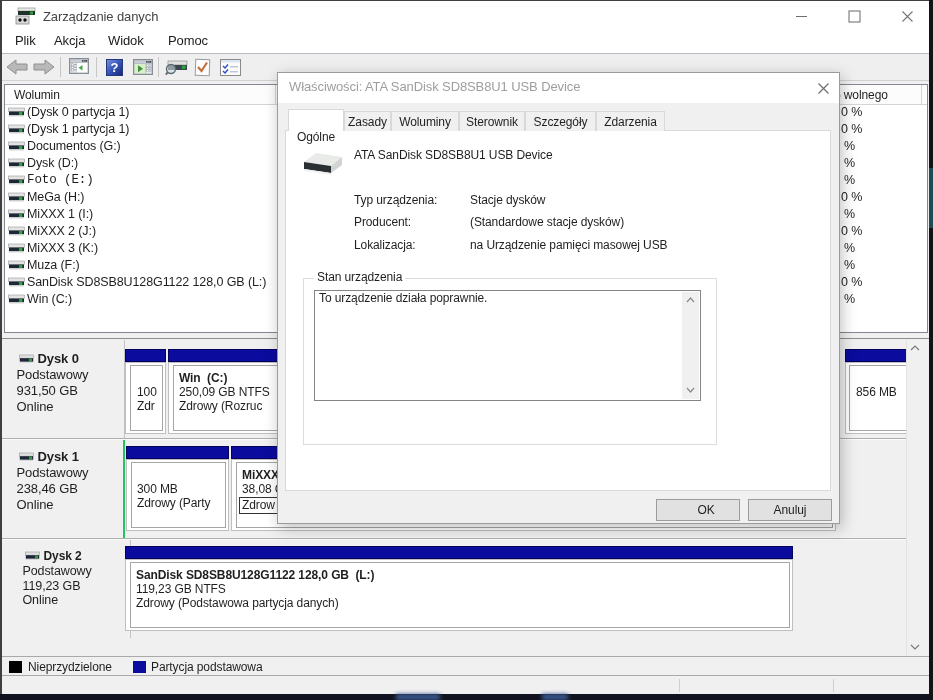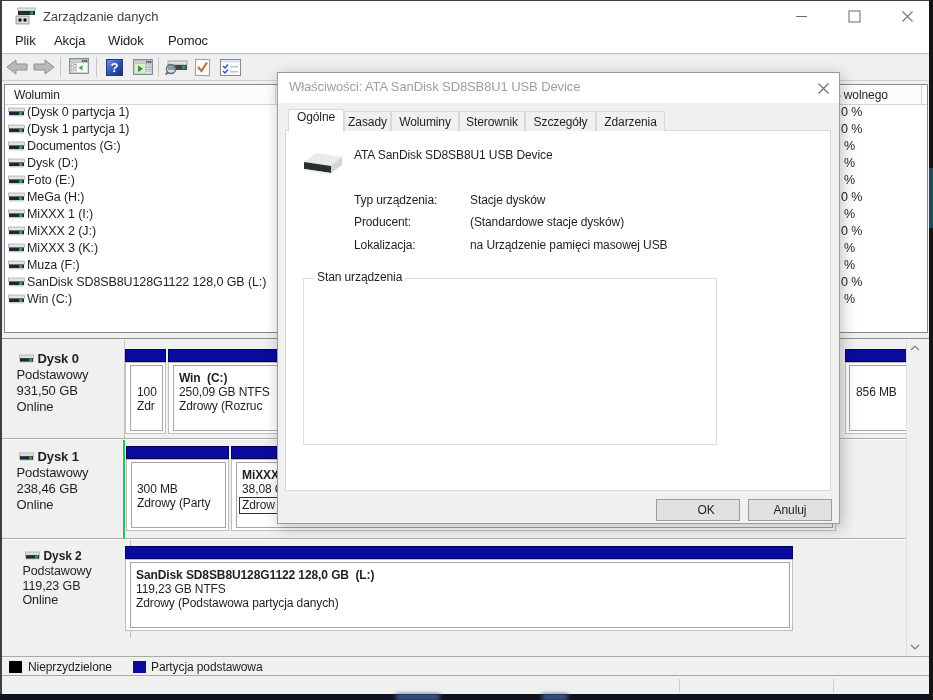--- a/index.html
+++ b/index.html
@@ -176,21 +176,21 @@
     <div class="abs t12" style="left:22px;top:1px;font-size:12.5px;">Dysk (D:)</div>
     <div class="abs t12" style="left:839px;top:1px;font-size:12.5px;">%</div>
   </div>
   <div class="abs" style="left:0;top:87.0px;width:100%;height:17px;">
     <svg class="abs" style="left:3px;top:3px;" width="17" height="11" viewBox="0 0 17 11">
       <rect x="0.5" y="1" width="16" height="3.5" fill="#e3e3e3" stroke="#9a9a9a" stroke-width="0.6"></rect>
       <rect x="1" y="4.5" width="15" height="3.8" fill="#1d2738"></rect>
       <rect x="11" y="5" width="3.4" height="3" fill="#2f9e3f"></rect>
       <rect x="1" y="8.3" width="15" height="1.2" fill="#d5d5d5"></rect>
     </svg>
-    <div class="abs t12" style="left:22px;top:1px;font-size:12.5px;">Foto (E:)</div>
+    <div class="abs t12" style="left:22px;top:1px;font-size:12.5px;font-family:Liberation Mono, monospace;">Foto (E:)</div>
     <div class="abs t12" style="left:839px;top:1px;font-size:12.5px;">%</div>
   </div>
   <div class="abs" style="left:0;top:104.0px;width:100%;height:17px;">
     <svg class="abs" style="left:3px;top:3px;" width="17" height="11" viewBox="0 0 17 11">
       <rect x="0.5" y="1" width="16" height="3.5" fill="#e3e3e3" stroke="#9a9a9a" stroke-width="0.6"></rect>
       <rect x="1" y="4.5" width="15" height="3.8" fill="#1d2738"></rect>
       <rect x="11" y="5" width="3.4" height="3" fill="#2f9e3f"></rect>
       <rect x="1" y="8.3" width="15" height="1.2" fill="#d5d5d5"></rect>
     </svg>
     <div class="abs t12" style="left:22px;top:1px;font-size:12.5px;">MeGa (H:)</div>
@@ -403,21 +403,21 @@
 
 <div class="abs" id="dialog" style="left:277px;top:72px;width:563px;height:452px;background:#f0f0f0;border:1px solid #9b9b9b;box-sizing:border-box;box-shadow:2px 4px 14px rgba(0,0,0,0.25);">
 
   <div class="abs" style="left:0;top:0;width:100%;height:30px;background:#fff;">
     <div class="abs t13" style="left:11px;top:6px;color:#9e9e9e;">Właściwości: ATA SanDisk SD8SB8U1 USB Device</div>
     <svg class="abs" style="left:539px;top:9px;" width="13" height="13" viewBox="0 0 13 13">
         <path d="M1.5 1.5 L11.5 11.5 M11.5 1.5 L1.5 11.5" stroke="#6e6e6e" stroke-width="1.2"></path>
       </svg>
   </div>
 
-  <div class="abs t12" style="left:10px;top:36px;width:56px;height:22px;background:#fff;border:1px solid #d9d9d9;border-bottom:none;box-sizing:border-box;text-align:center;padding-top:0;z-index:3;">Ogólne</div>
+  <div class="abs t12" style="left:10px;top:36px;width:56px;height:22px;background:#fff;border:1px solid #d9d9d9;border-bottom:none;box-sizing:border-box;text-align:center;padding-top:20px;z-index:3;">Ogólne</div>
   <div class="abs t12" style="left:66px;top:38px;width:47px;height:20px;background:#f0f0f0;border:1px solid #d9d9d9;border-bottom:none;box-sizing:border-box;text-align:center;padding-top:3px;z-index:2;">Zasady</div>
   <div class="abs t12" style="left:113px;top:38px;width:68px;height:20px;background:#f0f0f0;border:1px solid #d9d9d9;border-bottom:none;box-sizing:border-box;text-align:center;padding-top:3px;z-index:2;">Woluminy</div>
   <div class="abs t12" style="left:181px;top:38px;width:66px;height:20px;background:#f0f0f0;border:1px solid #d9d9d9;border-bottom:none;box-sizing:border-box;text-align:center;padding-top:3px;z-index:2;">Sterownik</div>
   <div class="abs t12" style="left:247px;top:38px;width:71px;height:20px;background:#f0f0f0;border:1px solid #d9d9d9;border-bottom:none;box-sizing:border-box;text-align:center;padding-top:3px;z-index:2;">Szczegóły</div>
   <div class="abs t12" style="left:318px;top:38px;width:69px;height:20px;background:#f0f0f0;border:1px solid #d9d9d9;border-bottom:none;box-sizing:border-box;text-align:center;padding-top:3px;z-index:2;">Zdarzenia</div>
 
   <div class="abs" style="left:7px;top:57px;width:546px;height:361px;background:#fff;border:1px solid #d9d9d9;box-sizing:border-box;z-index:1;">
 
     <svg class="abs" style="left:18px;top:22px;" width="38" height="26" viewBox="0 0 38 26">
       <polygon points="12,0 38,4 27,13 0,9" fill="#e9ebe9"></polygon>
@@ -430,20 +430,31 @@
     <div class="abs t12" style="left:68px;top:62px;">Typ urządzenia:</div>
     <div class="abs t12" style="left:184px;top:62px;">Stacje dysków</div>
     <div class="abs t12" style="left:68px;top:84px;">Producent:</div>
     <div class="abs t12" style="left:184px;top:84px;">(Standardowe stacje dysków)</div>
     <div class="abs t12" style="left:68px;top:107px;">Lokalizacja:</div>
     <div class="abs t12" style="left:184px;top:107px;">na Urządzenie pamięci masowej USB</div>
 
     <div class="abs" style="left:17px;top:147px;width:412px;height:165px;border:1px solid #dcdcdc;">
       <div class="abs t12" style="left:10px;top:-9px;background:#fff;padding:0 3px;">Stan urządzenia</div>
 
+      <div class="abs" style="left:10px;top:11px;width:387px;height:111px;background:#fff;border:1px solid #848484;box-sizing:border-box;">
+        <div class="abs t12" style="left:4px;top:0px;">To urządzenie działa poprawnie.</div>
+        <div class="abs" style="left:367px;top:1px;width:17px;height:107px;background:#f0f0f0;">
+          <svg class="abs" style="left:4px;top:5px;" width="9" height="6" viewBox="0 0 9 6">
+              <path d="M1 5 L4.5 1 L8 5" fill="none" stroke="#8a8a8a" stroke-width="1.2"></path>
+            </svg>
+          <svg class="abs" style="left:4px;top:95px;" width="9" height="6" viewBox="0 0 9 6">
+              <path d="M1 1 L4.5 5 L8 1" fill="none" stroke="#8a8a8a" stroke-width="1.2"></path>
+            </svg>
+        </div>
+      </div>
     </div>
   </div>
 
   <div class="abs" style="left:0;top:418px;width:561px;height:32px;background:#f0f0f0;">
     <div class="abs t12" style="left:378px;top:8px;width:84px;height:22px;background:#e1e1e1;border:1px solid #9c9c9c;box-sizing:border-box;text-align:center;padding-top:3px;padding-left:16px;">OK</div>
     <div class="abs t12" style="left:470px;top:8px;width:84px;height:22px;background:#e1e1e1;border:1px solid #9c9c9c;box-sizing:border-box;text-align:center;padding-top:3px;">Anuluj</div>
   </div>
 </div>
 
 </body></html>

